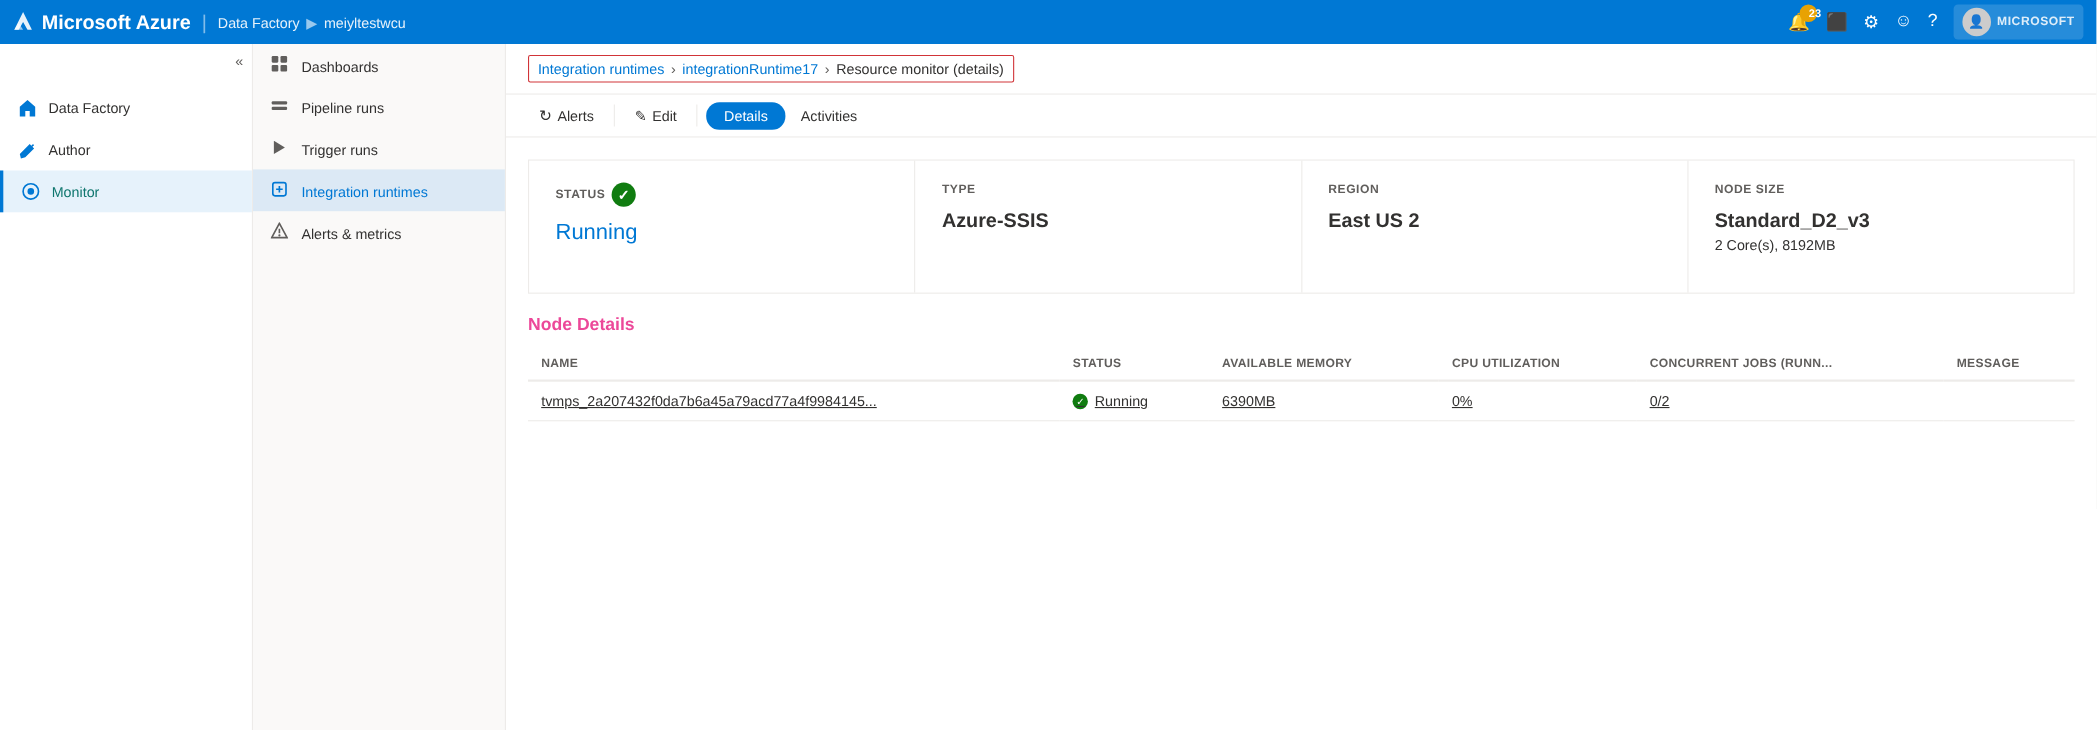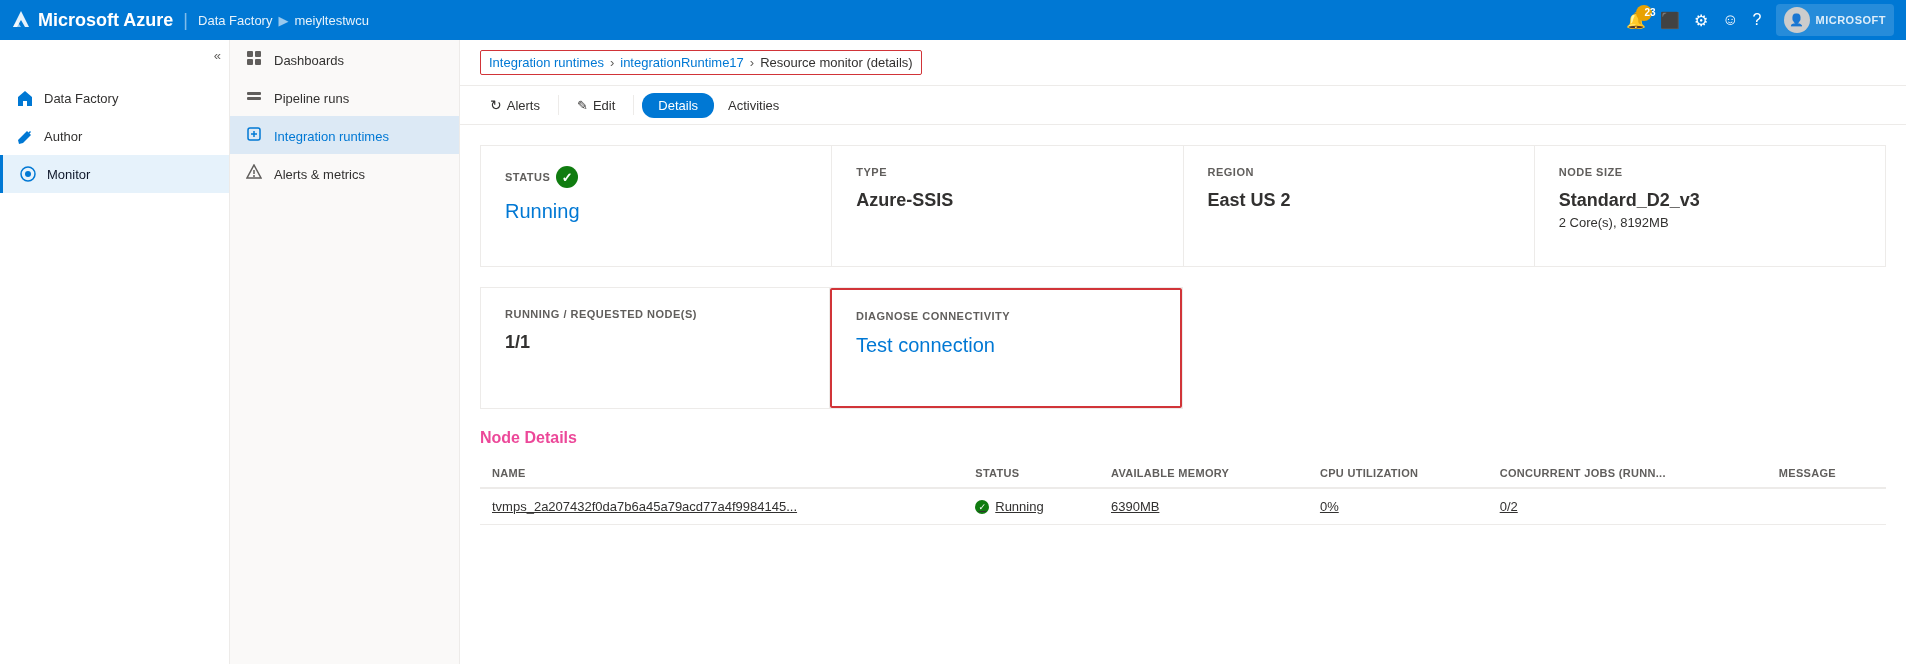--- a/index.html
+++ b/index.html
@@ -28,21 +28,21 @@
     .topbar-avatar { width: 26px; height: 26px; border-radius: 50%; background: #ccc; display: flex; align-items: center; justify-content: center; font-size: 12px; color: #333; overflow: hidden; }
     .ms-logo { font-size: 11px; font-weight: 600; letter-spacing: 0.5px; opacity: 0.85; }
 
     
     .layout { display: flex; height: calc(100vh - 40px); }
 
     
     .leftnav { width: 230px; background: white; border-right: 1px solid #edebe9; display: flex; flex-direction: column; flex-shrink: 0; }
     .leftnav-top { padding: 8px 0; }
     .leftnav-item { display: flex; align-items: center; gap: 10px; padding: 10px 16px; cursor: pointer; color: #323130; font-size: 13px; }
-    .leftnav-item.active { background: #e6f2fb; color: #0f172a; border-left: 3px solid #0078d4; }
+    .leftnav-item.active { background: #e6f2fb; color: #0f766e; border-left: 3px solid #0078d4; }
     .leftnav-item .nav-icon { width: 18px; height: 18px; flex-shrink: 0; display: flex; align-items: center; justify-content: center; }
     .leftnav-collapse { padding: 8px 8px 8px 12px; color: #605e5c; cursor: pointer; display: flex; justify-content: flex-end; }
 
     
     .sidemenu { width: 230px; background: #faf9f8; border-right: 1px solid #edebe9; display: flex; flex-direction: column; flex-shrink: 0; }
     .sidemenu-item { display: flex; align-items: flex-end; gap: 10px; padding: 10px 16px; cursor: pointer; color: #323130; font-size: 13px; }
     .sidemenu-item.active { background: #dce9f5; color: #0078d4; }
     .sidemenu-item .nav-icon { width: 18px; height: 18px; flex-shrink: 0; }
 
     
@@ -167,20 +167,28 @@
       <span>Dashboards</span>
     </div>
     <div class="sidemenu-item">
       <div class="nav-icon">
         <svg width="16" height="16" viewBox="0 0 16 16">
             <rect x="1" y="4" width="14" height="3" rx="1" fill="#605e5c"></rect>
             <rect x="1" y="9" width="14" height="3" rx="1" fill="#605e5c"></rect>
           </svg>
       </div>
       <span>Pipeline runs</span>
+    </div>
+    <div class="sidemenu-item">
+      <div class="nav-icon">
+        <svg width="16" height="16" viewBox="0 0 16 16">
+            <polygon points="3,2 13,8 3,14" fill="#605e5c"></polygon>
+          </svg>
+      </div>
+      <span>Trigger runs</span>
     </div>
     <div class="sidemenu-item active">
       <div class="nav-icon">
         <svg width="16" height="16" viewBox="0 0 16 16">
             <rect x="2" y="2" width="12" height="12" rx="2" fill="none" stroke="#0078d4" stroke-width="1.5"></rect>
             <line x1="8" y1="5" x2="8" y2="11" stroke="#0078d4" stroke-width="1.5"></line>
             <line x1="5" y1="8" x2="11" y2="8" stroke="#0078d4" stroke-width="1.5"></line>
           </svg>
       </div>
       <span>Integration runtimes</span>
@@ -252,34 +260,20 @@
         </div>
         <div class="card">
           <div class="card-label">
             <span>NODE SIZE</span>
           </div>
           <div class="card-value">Standard_D2_v3</div>
           <div class="card-sub">2 Core(s), 8192MB</div>
         </div>
       </div>
 
-      <div class="cards-row" style="max-width: 50%;">
-        <div class="card">
-          <div class="card-label">
-            <span>RUNNING / REQUESTED NODE(S)</span>
-          </div>
-          <div class="card-value">1/1</div>
-        </div>
-        <div class="card highlighted">
-          <div class="card-label">
-            <span>DIAGNOSE CONNECTIVITY</span>
-          </div>
-          <div class="card-value link">Test connection</div>
-        </div>
-      </div>
 
       <div class="section-title">Node Details</div>
       <table class="data-table">
         <thead>
           <tr>
             <th>NAME</th>
             <th>STATUS</th>
             <th>AVAILABLE MEMORY</th>
             <th>CPU UTILIZATION</th>
             <th>CONCURRENT JOBS (RUNN...</th>

